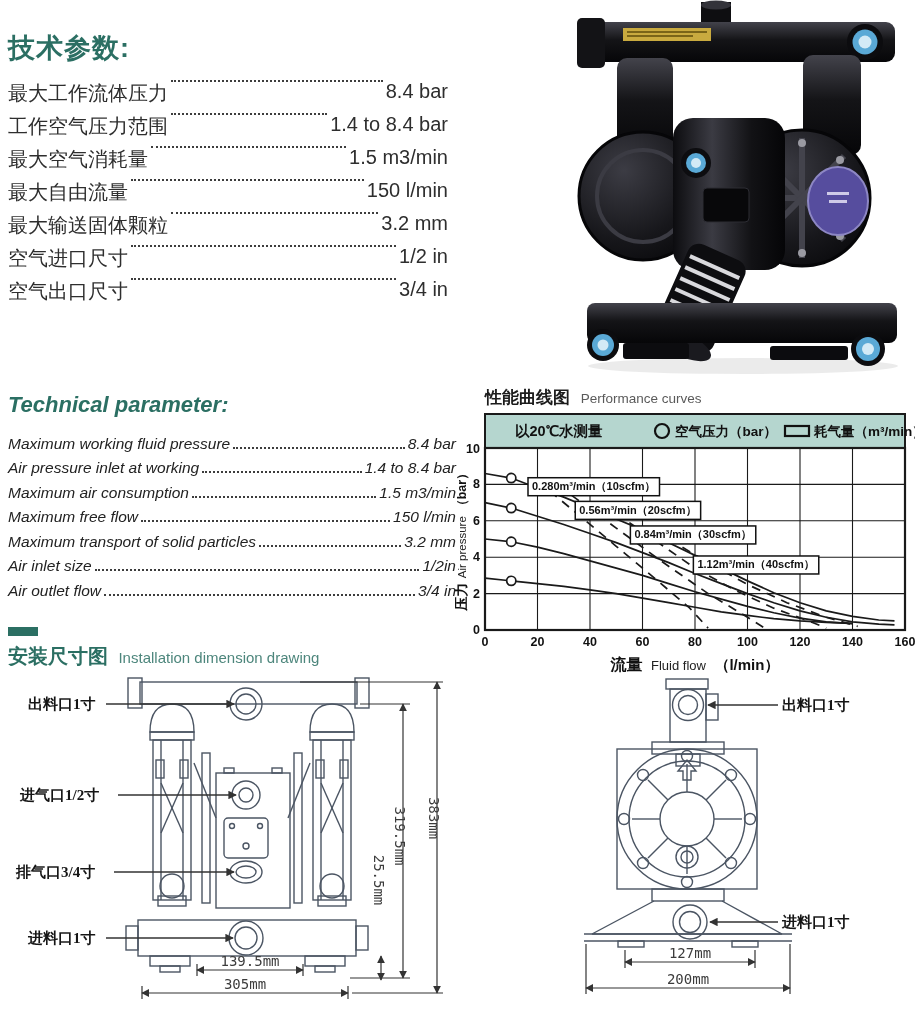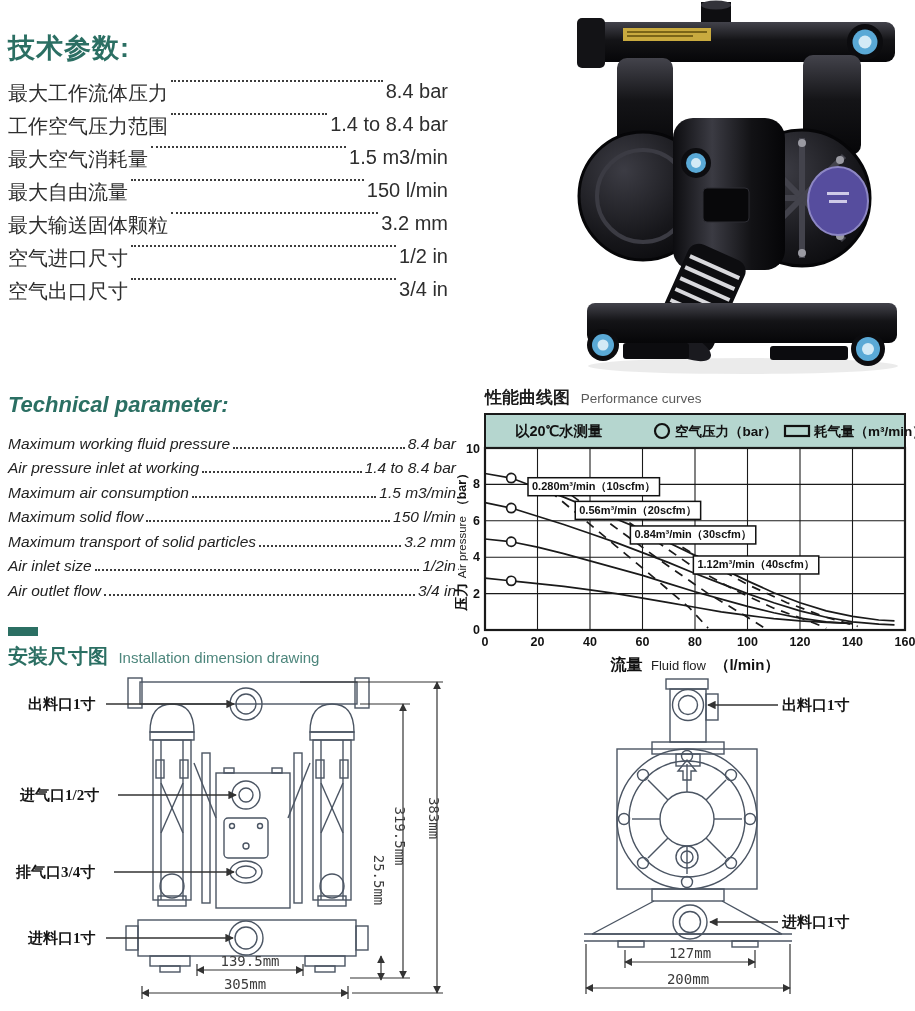--- a/index.html
+++ b/index.html
@@ -95,21 +95,21 @@
         <span class="lab">Air pressure inlet at working</span>
         <span class="leader"></span>
         <span class="val">1.4 to 8.4 bar</span>
       </div>
     <div class="row">
         <span class="lab">Maximum air consumption</span>
         <span class="leader"></span>
         <span class="val">1.5 m3/min</span>
       </div>
     <div class="row">
-        <span class="lab">Maximum solid flow</span>
+        <span class="lab">Maximum free flow</span>
         <span class="leader"></span>
         <span class="val">150 l/min</span>
       </div>
     <div class="row">
         <span class="lab">Maximum transport of solid particles</span>
         <span class="leader"></span>
         <span class="val">3.2 mm</span>
       </div>
     <div class="row">
         <span class="lab">Air inlet size</span>

